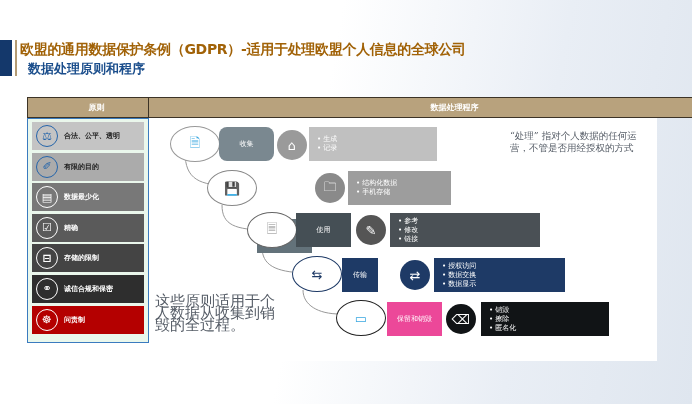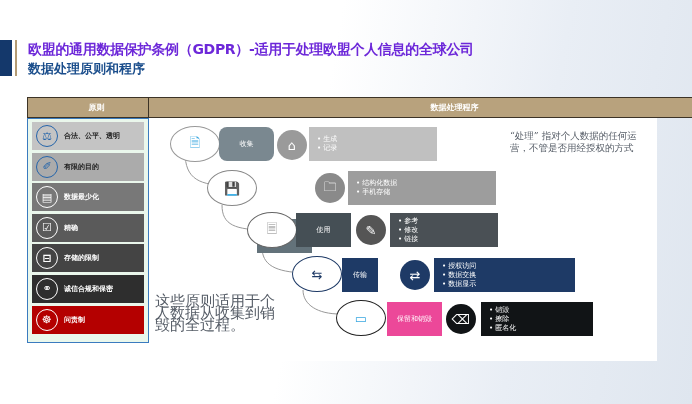--- a/index.html
+++ b/index.html
@@ -3,21 +3,21 @@
 <meta charset="utf-8">
 <style>
   * { box-sizing: border-box; margin: 0; padding: 0; }
   body {
     width: 692px; height: 404px; overflow: hidden; position: relative;
     font-family: "DejaVu Sans", "Liberation Sans", sans-serif;
     background: linear-gradient(100deg, #ffffff 0%, #ffffff 45%, #e9eef5 75%, #dfe6ef 100%);
   }
   .accent-bar { position: absolute; left: 0; top: 40px; width: 12px; height: 36px; background: #14386b; }
   .accent-line { position: absolute; left: 15px; top: 40px; width: 2px; height: 70px; background: #b49b74; height: 36px; }
-  .title1 { position: absolute; left: 28px; top: 41px; font-size: 14px; font-weight: bold; color: #6d28d9; letter-spacing: -0.3px; white-space: nowrap; text-align: center; }
+  .title1 { position: absolute; left: 20px; top: 41px; font-size: 14px; font-weight: bold; color: #a16207; letter-spacing: -0.3px; white-space: nowrap; text-align: center; }
   .title2 { position: absolute; left: 28px; top: 60px; font-size: 13px; font-weight: bold; color: #1b4e8c; white-space: nowrap; }
 
   .panel { position: absolute; left: 27px; top: 97px; width: 630px; height: 264px; background: #ffffff; }
   .hdr { position: absolute; top: 97px; height: 21px; background: #b8a27d; border: 1px solid #3c3326; color: #ffffff; font-size: 8px; font-weight: bold; display: flex; align-items: center; justify-content: center; }
   .hdr-left { left: 27px; width: 122px; padding-left: 17px; }
   .hdr-right { left: 148px; width: 613px; }
 
   .principles { position: absolute; left: 27px; top: 118px; width: 122px; height: 225px; background: #eaf7ec; border: 1px solid #3a7bbf; padding: 3px 4px; }
   .pitem { height: 28px; margin-bottom: 2.6px; display: flex; align-items: center; padding-left: 4px; font-size: 7px; font-weight: bold; }
   .pitem .ic { width: 22px; height: 22px; border-radius: 50%; border: 1.5px solid #fff; display: flex; align-items: center; justify-content: center; font-size: 11px; margin-right: 6px; flex-shrink: 0; }
@@ -97,46 +97,46 @@
 <div class="step-label" style="left:219px;top:127px;width:55px;background:#7a8890;border-radius:8px;">收集</div>
 <div class="step-icon" style="left:277px;top:130px;background:#9a9a9a;">⌂</div>
 <div class="step-detail" style="left:309px;top:127px;width:128px;background:#c0c0c0;">
   <span>生成</span>
   <span>记录</span>
 </div>
 
 <div class="step-circle" style="left:207px;top:170px;">💾</div>
 <div class="step-label" style="left:257px;top:171px;width:55px;background:#63727a;margin-top:48px;">存储</div>
 <div class="step-icon" style="left:315px;top:173px;background:#8a8a8a;">🗀</div>
-<div class="step-detail" style="left:348px;top:171px;width:148px;background:#9d9d9d;">
+<div class="step-detail" style="left:348px;top:171px;width:103px;background:#9d9d9d;">
   <span>结构化数据</span>
   <span>手机存储</span>
 </div>
 
 <div class="step-circle" style="left:247px;top:212px;border-color:#666;">🗏</div>
 <div class="step-label" style="left:296px;top:213px;width:55px;background:#454f55;">使用</div>
 <div class="step-icon" style="left:356px;top:215px;background:#555555;">✎</div>
-<div class="step-detail" style="left:390px;top:213px;width:108px;background:#4a5055;">
+<div class="step-detail" style="left:390px;top:213px;width:150px;background:#4a5055;">
   <span>参考</span>
   <span>修改</span>
   <span>链接</span>
 </div>
 
 <div class="step-circle" style="left:292px;top:256px;border-color:#1e3a66;color:#1e3a66;">⇆</div>
 <div class="step-label" style="left:342px;top:258px;width:36px;background:#1e3a66;">传输</div>
 <div class="step-icon" style="left:400px;top:260px;background:#1e3a66;">⇄</div>
-<div class="step-detail" style="left:434px;top:258px;width:141px;background:#1e3a66;">
+<div class="step-detail" style="left:434px;top:258px;width:131px;background:#1e3a66;">
   <span>授权访问</span>
   <span>数据交换</span>
   <span>数据显示</span>
 </div>
 
 <div class="step-circle" style="left:336px;top:300px;border-color:#222;color:#3aa7e0;">▭</div>
 <div class="step-label" style="left:387px;top:302px;width:55px;background:#ec4899;">保留和销毁</div>
 <div class="step-icon" style="left:446px;top:304px;background:#111416;">⌫</div>
-<div class="step-detail" style="left:481px;top:302px;width:112px;background:#111416;">
+<div class="step-detail" style="left:481px;top:302px;width:128px;background:#111416;">
   <span>销毁</span>
   <span>擦除</span>
   <span>匿名化</span>
 </div>
 
 <div class="note-right">“处理” 指对个人数据的任何运营，不管是否用经授权的方式</div>
 <div class="note-left">这些原则适用于个人数据从收集到销毁的全过程。</div>
 
 </body></html>

